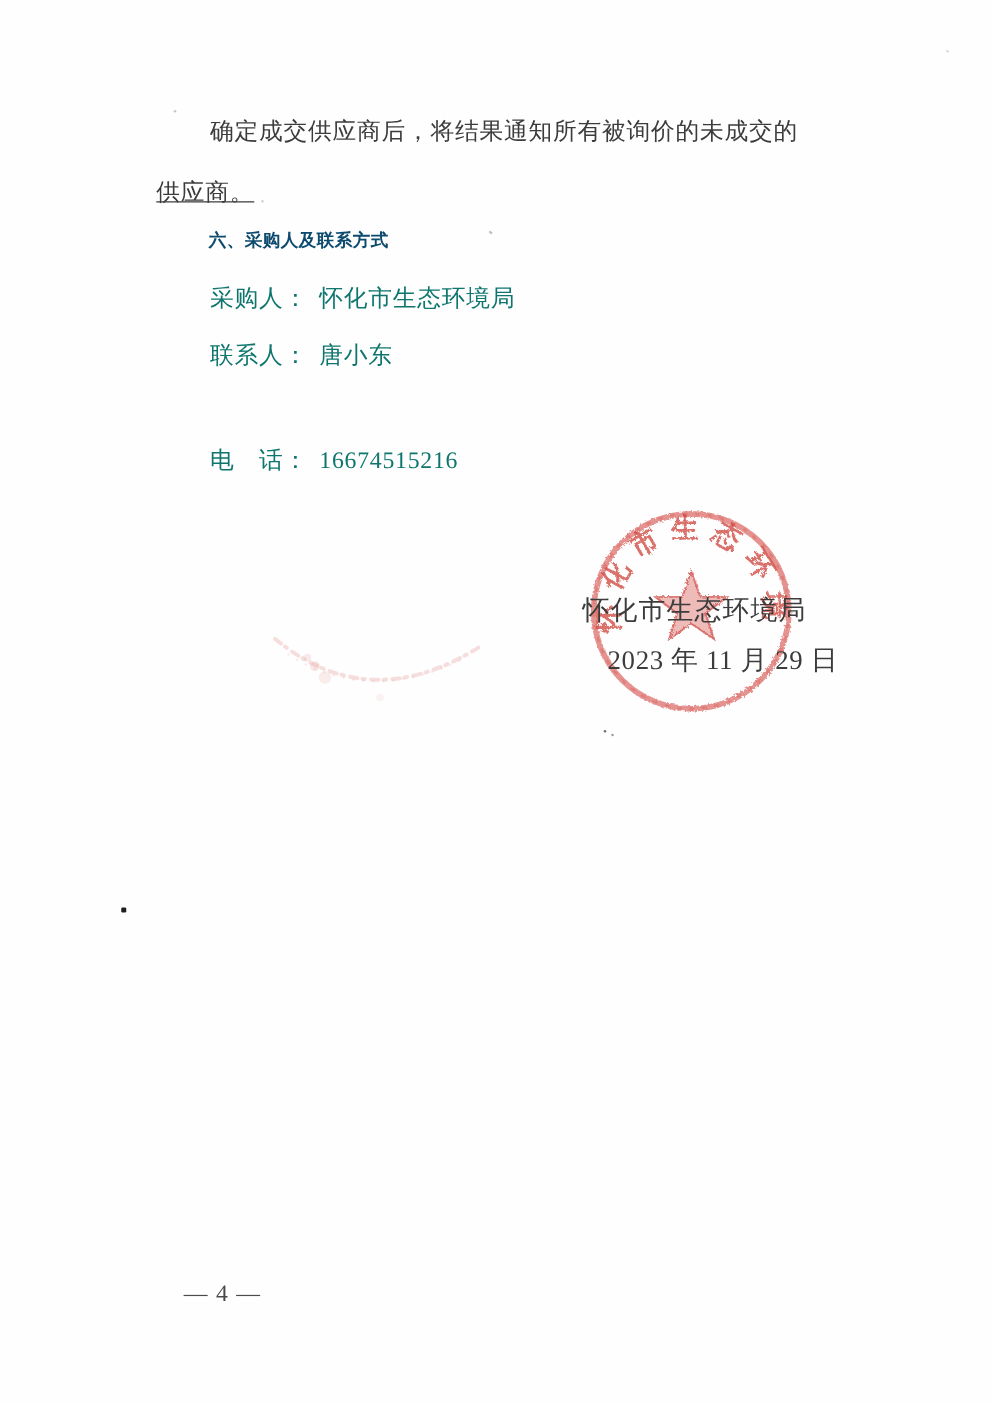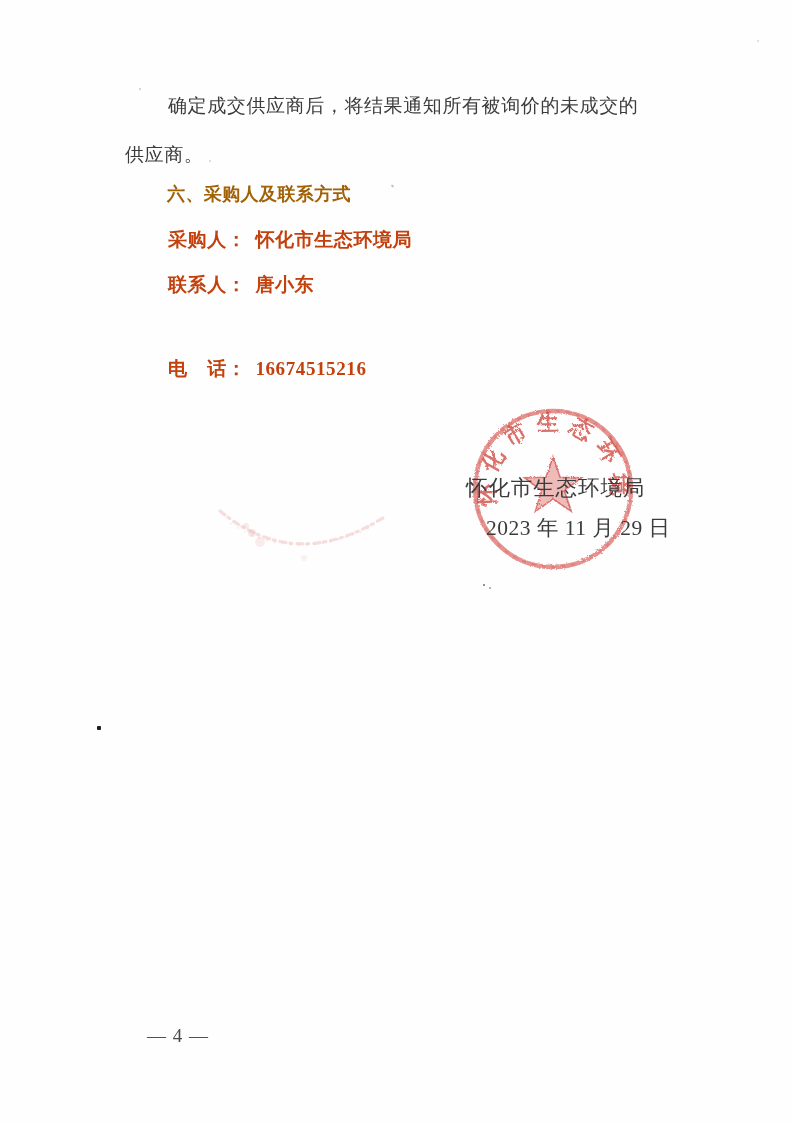--- a/index.html
+++ b/index.html
@@ -12,30 +12,30 @@
   }
   .t{
     position:absolute;
     white-space:nowrap;
     color:#3c3c3c;
     font-size:19px;
     line-height:1.15;
     letter-spacing:0.6px;
   }
   .body-line1{left:168px;top:95px;}
-  .body-line2{left:125px;top:144px;}
+  .body-line2{left:125px;top:144px;text-decoration:underline;}
   .heading{
     left:167px;top:184px;
     font-family:"Liberation Sans","DejaVu Sans",sans-serif;
     font-weight:bold;
-    font-size:18px;
-    color:#a16207;
+    font-size:14px;
+    color:#0c4a6e;
     letter-spacing:0.4px;
   }
-  .contact-row{color:#c2410c;font-weight:bold;}
+  .contact-row{color:#0f766e;}
   .row-0{left:168px;top:229px;}
   .row-1{left:168px;top:274px;text-align:center;}
   .row-2{left:168px;top:318px;margin-top:40px;}
   .row-3{left:168px;top:363px;}
   .contact-value{margin-left:9px;}
   .signature-org{left:466px;top:476px;font-size:21.5px;letter-spacing:0.9px;z-index:5;}
   .signature-date{left:470px;top:516px;font-size:21.5px;letter-spacing:0.5px;z-index:5;margin-left:16px;}
   .page-number{left:147px;top:1025px;font-size:19px;color:#4a4a4a;letter-spacing:1px;}
   .seal-svg{
     position:absolute;left:452px;top:393px;

